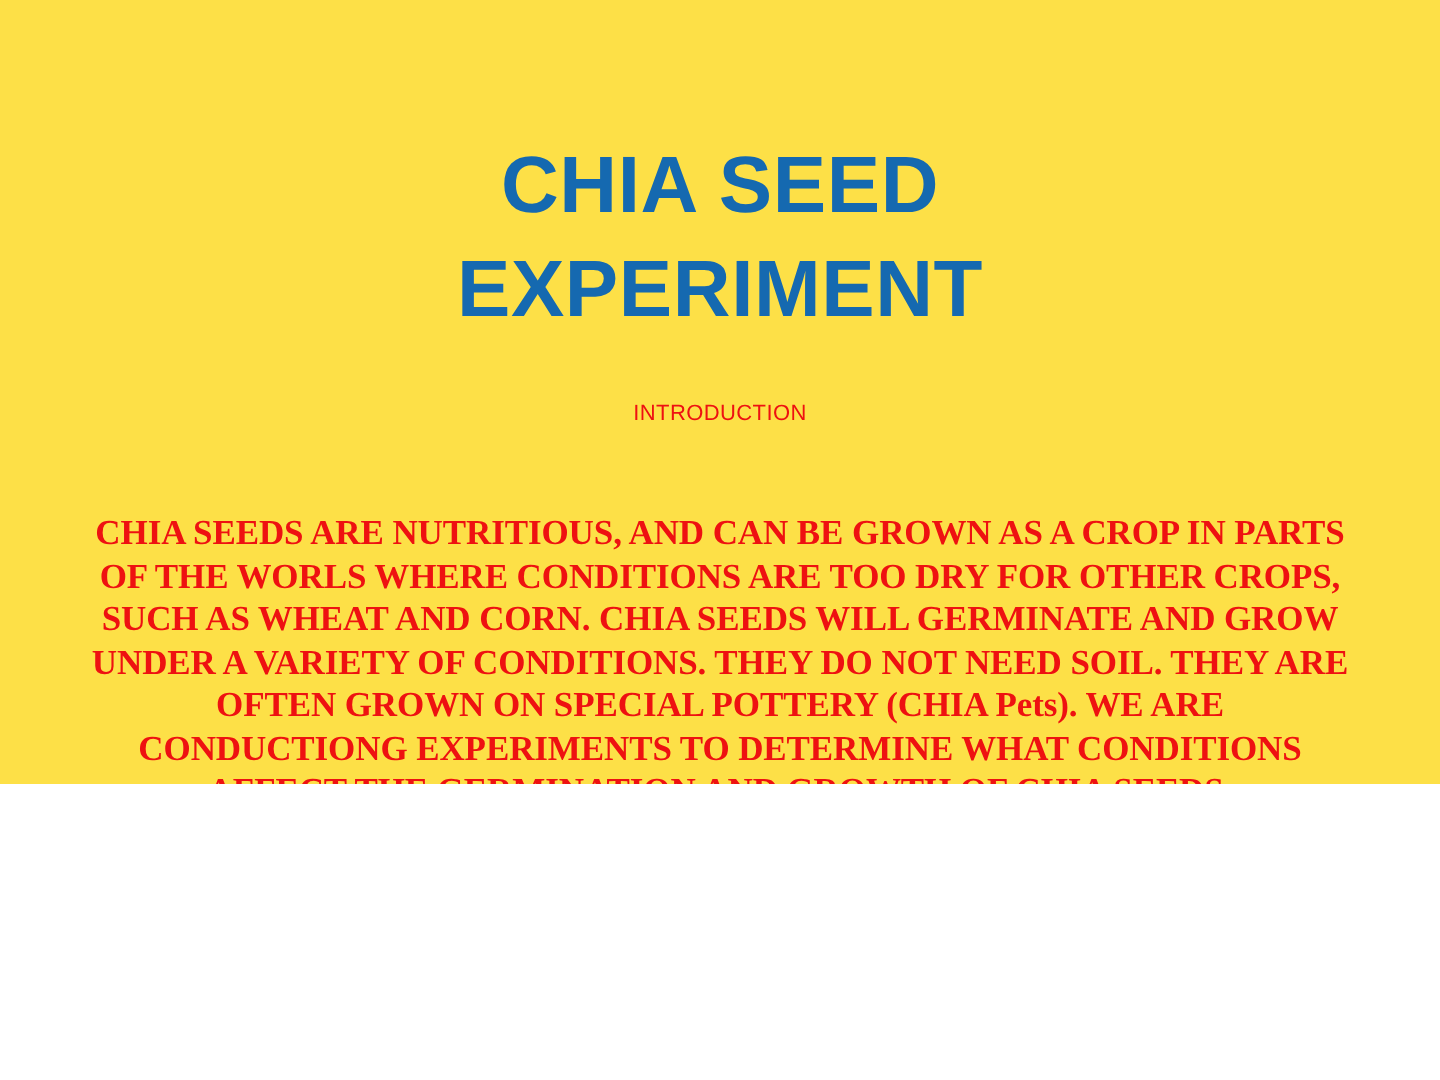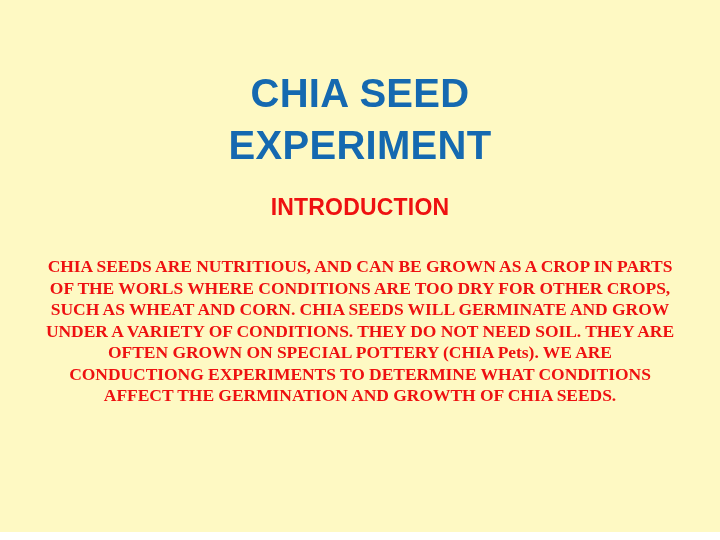--- a/index.html
+++ b/index.html
@@ -7,22 +7,22 @@
     margin: 0;
     padding: 0;
     background: #ffffff;
   }
   body {
     font-family: "Liberation Sans", sans-serif;
   }
   .slide {
     position: relative;
     width: 720px;
-    height: 532px;
-    background: #fef9c3;
+    height: 392px;
+    background: #fde047;
     overflow: hidden;
     box-sizing: border-box;
   }
   .slide-title {
     position: absolute;
     left: 0;
     top: 40px;
     width: 720px;
     text-align: center;
     color: #1569b0;
@@ -36,22 +36,22 @@
   .body-block {
     position: absolute;
     left: 45px;
     top: 196px;
     width: 630px;
     text-align: center;
   }
   .section-heading {
     color: #ee1111;
     font-family: "Liberation Sans", sans-serif;
-    font-weight: bold;
-    font-size: 23px;
+    font-weight: normal;
+    font-size: 11px;
     line-height: 22px;
     letter-spacing: 0.2px;
     margin: 0;
   }
   .spacer-line {
     height: 38px;
   }
   .body-paragraph {
     color: #ee1111;
     font-family: Liberation Serif, serif;

